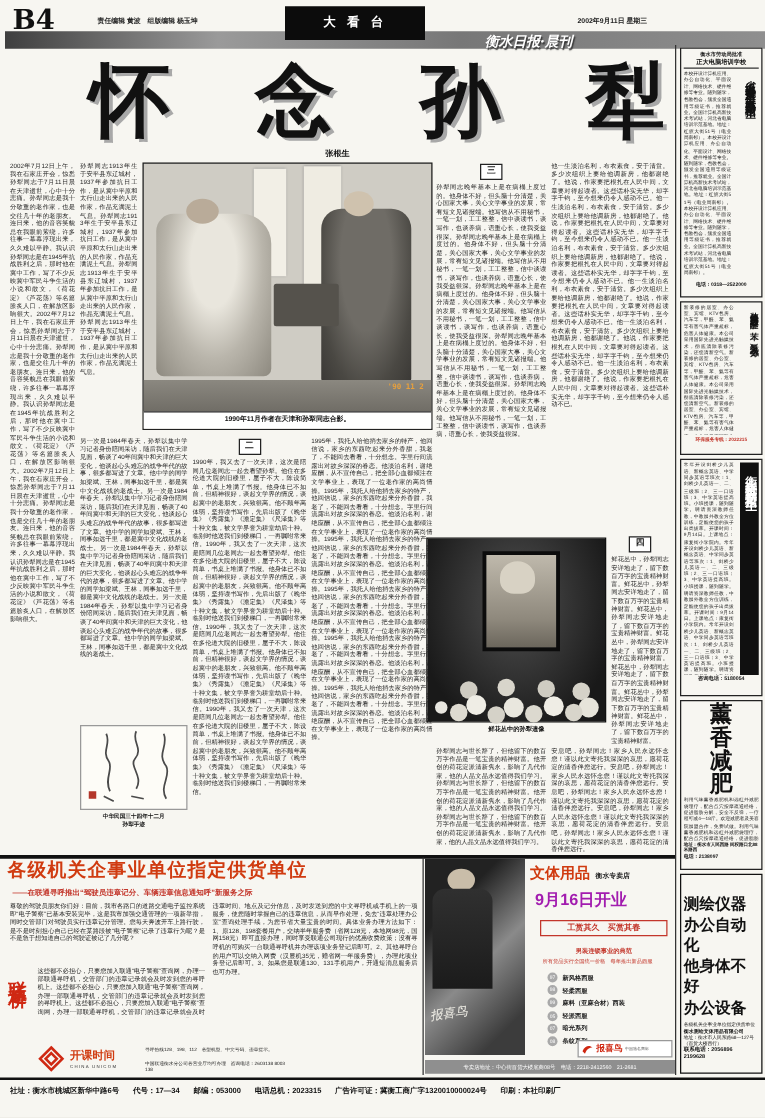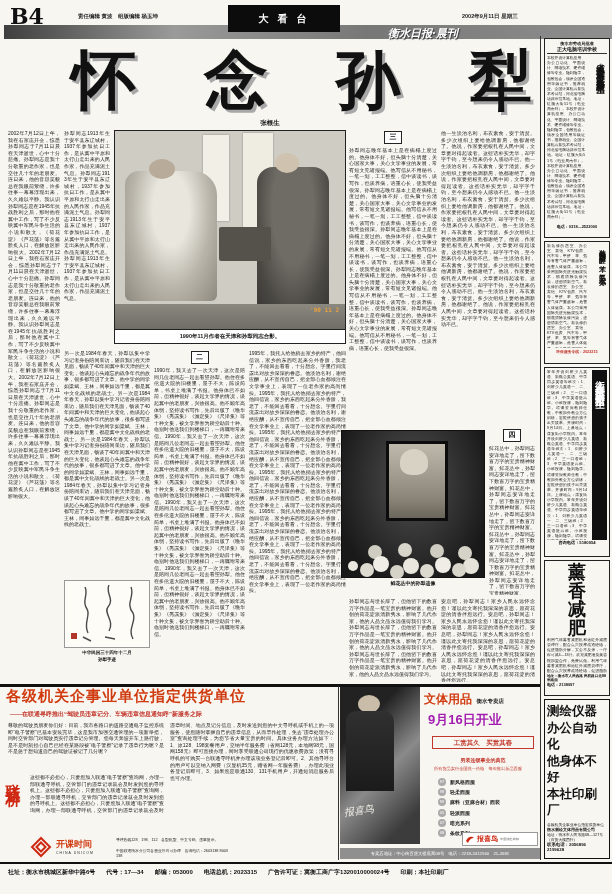--- a/index.html
+++ b/index.html
@@ -199,26 +199,26 @@
       <div>薰</div>
       <div>香</div>
       <div>减</div>
       <div>肥</div>
     </div>
     <div class="tiny" style="height:36px;margin-top:1px;">利用气味薰香减肥机和远红外减肥袋理疗，配合点穴按摩疏通经络，促进脂肪分解，安全不反弹，一疗程可减4—18斤。欢迎减肥者及美容院加盟合作，免费试做。利用气味薰香减肥机和远红外减肥袋理疗，配合点穴按摩疏通经络，促进脂肪分解，安全不反弹，一疗程可减4—18斤。欢迎减肥者及美容院加盟合作，免费试做。</div>
     <div style="font-size:3.6px;font-weight:bold;">地址：衡水市人民西路 民权路口北88米路西</div>
     <div style="font-size:4px;font-weight:bold;">电话：2138097</div>
   </div>
 
-  <div class="abs" style="left:544px;top:699px;width:66px;height:160px;border:1.5px solid #111;box-sizing:border-box;padding:3px 2px;background:#f7f6f1;">
+  <div class="abs" style="left:544px;top:699px;width:66px;height:160px;border:1.5px solid #111;box-sizing:border-box;padding:15px 2px;background:#f7f6f1;">
     <div style="font-size:12.5px;font-weight:900;line-height:16.5px;">
       <div>测绘仪器</div>
       <div>办公自动化</div>
       <div>他身体不好</div>
-      <div>本社印刷厂</div>
+      <div>办公设备</div>
     </div>
     <div style="font-size:3.8px;margin-top:3px;">各级机关企事业单位指定供货单位</div>
     <div style="font-size:4px;font-weight:bold;">衡水测绘文体用品有限公司</div>
     <div style="font-size:3.8px;">地址：衡水市人民东路68—127号（百货大楼西行）</div>
     <div style="font-size:4.4px;font-weight:bold;">联系电话：2056896　2199628</div>
   </div>
 
   <div class="abs" style="left:0;top:862px;width:612px;height:2px;background:#111;"></div>
   <div class="abs" style="left:8px;top:868px;width:600px;display:flex;gap:11px;font-size:6px;font-weight:bold;color:#111;white-space:nowrap;overflow:hidden;">
     <span>社址：衡水市桃城区新华中路6号</span>

